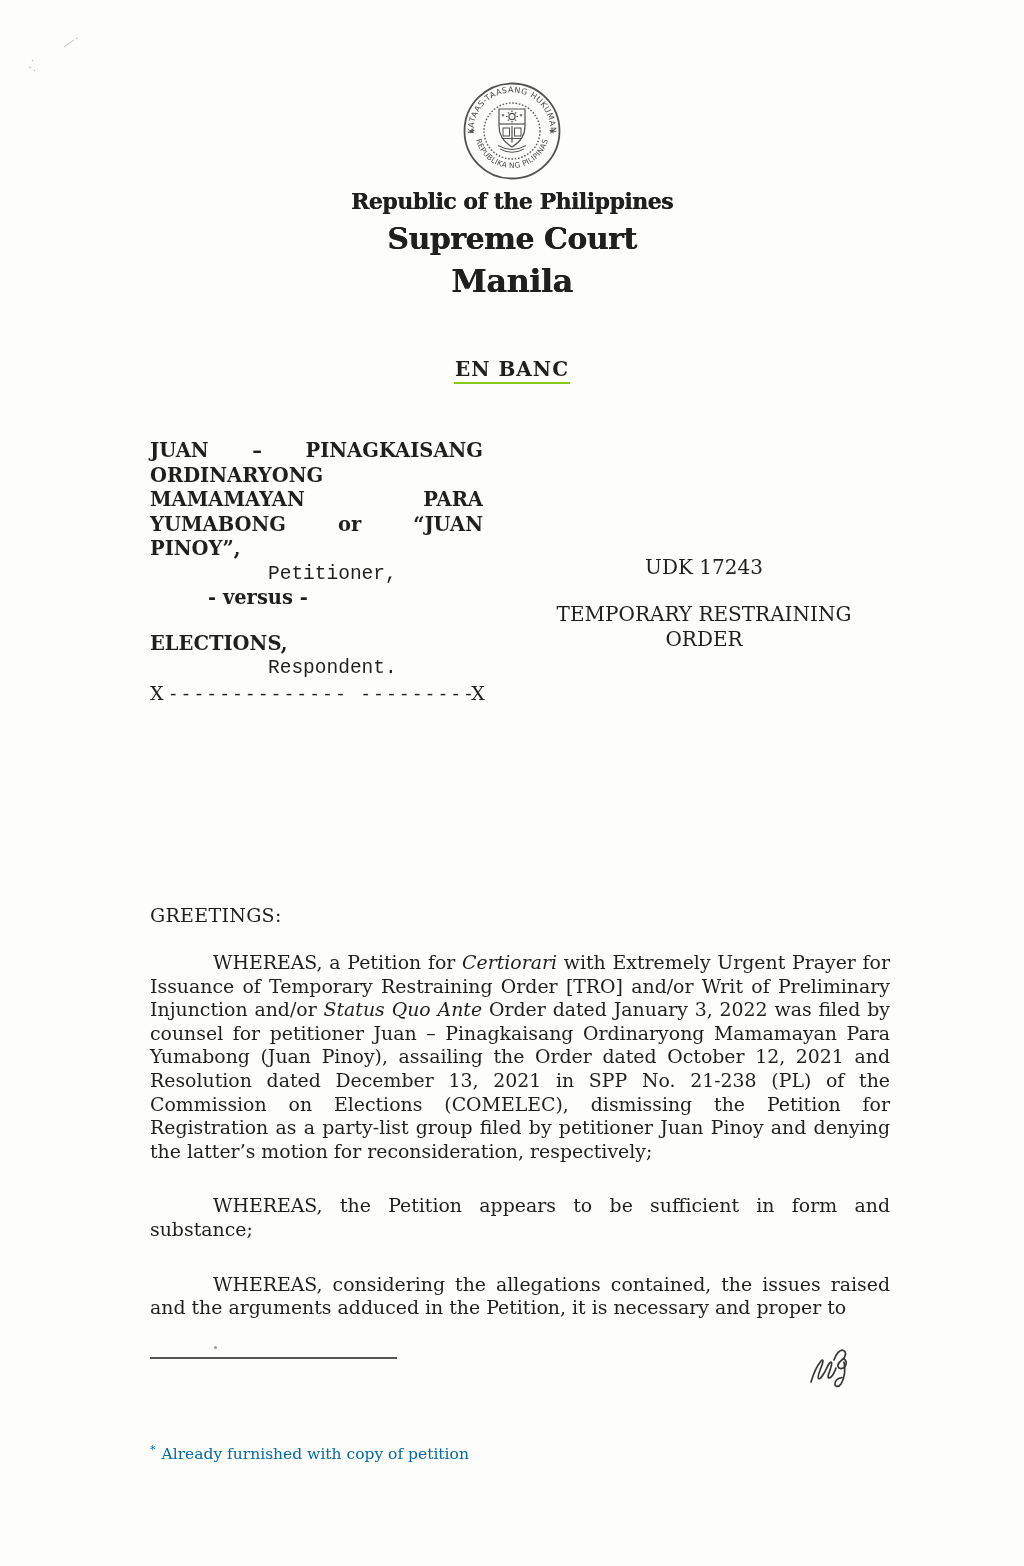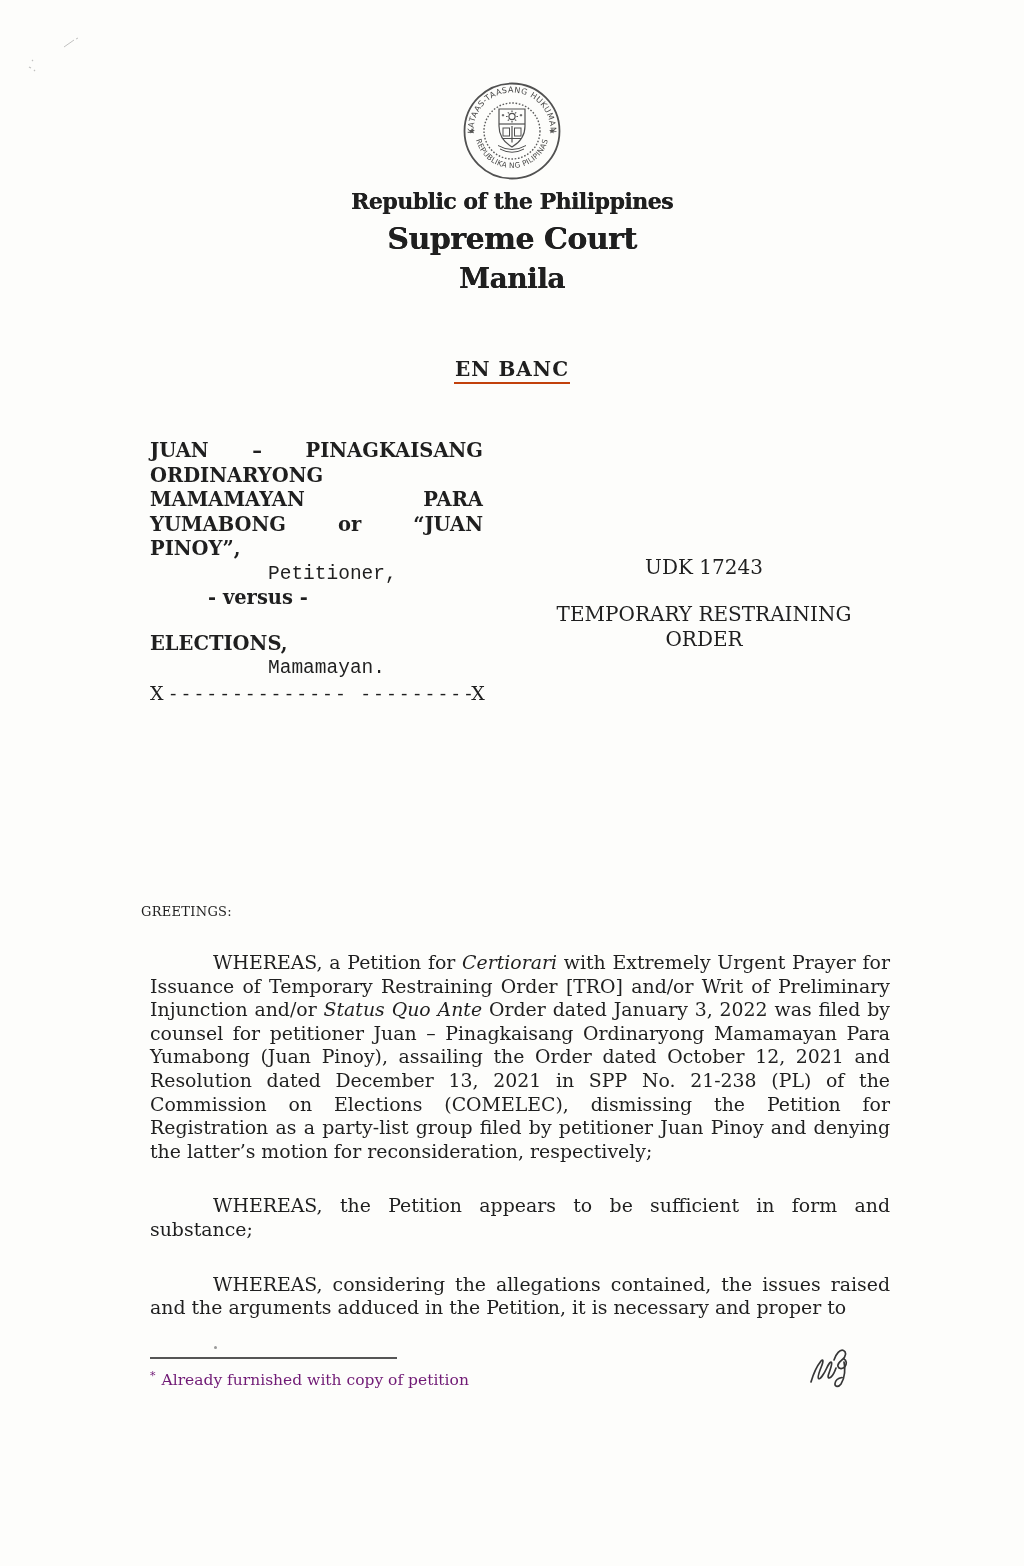--- a/index.html
+++ b/index.html
@@ -10,51 +10,51 @@
   }
   
   .scan-mark{position:absolute;opacity:.45;}
   
   .seal{position:absolute;top:80px;left:462px;width:100px;height:102px;opacity:.9;}
   .seal svg{width:100%;height:100%;}
   
   .masthead{position:absolute;top:188px;left:0;width:1024px;text-align:center;letter-spacing:-.5px;}
   .mast-republic{font-size:22px;font-weight:bold;text-shadow:.3px 0 0 currentColor;}
   .mast-court{font-size:30px;font-weight:bold;margin-top:7px;text-shadow:.3px 0 0 currentColor;}
-  .mast-city{font-size:28px;font-weight:bold;margin-top:6px;text-shadow:.3px 0 0 currentColor;}
+  .mast-city{font-size:32px;font-weight:bold;margin-top:6px;text-shadow:.3px 0 0 currentColor;}
   
   .en-banc{position:absolute;top:357px;left:0;width:1024px;text-align:center;
     font-size:20px;font-weight:bold;letter-spacing:1px;}
-  .en-banc span{border-bottom:2px solid #c2410c;padding:0 1px 1px 1px;}
+  .en-banc span{border-bottom:2px solid #84cc16;padding:0 1px 1px 1px;}
   
   .caption{position:absolute;top:439px;left:150px;width:740px;font-size:19.5px;line-height:24.5px;}
   .cap-left{width:333px;font-weight:bold;}
   .jline{display:flex;justify-content:space-between;}
   .role{font-weight:normal;padding-left:118px;font-family:Liberation Mono, monospace;}
   .versus{font-weight:bold;padding-left:58px;margin-bottom:21px;}
   .xline{font-weight:normal;white-space:pre;font-size:19px;letter-spacing:.2px;}
   .cap-right{position:absolute;left:404px;top:116px;width:300px;text-align:center;font-weight:normal;}
   .docket{font-size:20px;}
   .order-title{margin-top:22px;font-size:20px;line-height:25px;}
   
   .address{position:absolute;top:806px;left:150px;font-size:19px;line-height:26px;}
   .address .row1{display:flex;align-items:flex-start;}
   .to-label{width:55px;}
   .fnmark{width:20px;font-size:13px;position:relative;top:-2px;}
   .address .row2{margin-left:75px;}
-  .greetings{position:absolute;top:904px;left:141px;font-size:13px;letter-spacing:.3px;}
+  .greetings{position:absolute;top:904px;left:150px;font-size:19px;letter-spacing:.3px;}
   
   .body{position:absolute;top:951px;left:150px;width:740px;font-size:18.9px;line-height:23.6px;text-align:justify;}
   .body p{margin:0;text-indent:63px;}
   .body p + p{margin-top:31px;}
   .it{font-style:italic;}
   
   .fn-dot{position:absolute;top:1346px;left:214px;width:3px;height:3px;background:#999;border-radius:50%;}
   .fn-rule{position:absolute;top:1357px;left:150px;width:247px;height:2px;background:#555;}
-  .footnote{position:absolute;top:1369px;left:150px;font-size:15.5px;color:#701a75;}
+  .footnote{position:absolute;top:1443px;left:150px;font-size:15.5px;color:#0369a1;}
   .footnote .fnm{font-size:11px;vertical-align:6px;margin-right:6px;}
   
   .signature{position:absolute;top:1330px;left:804px;width:52px;height:64px;opacity:.92;}
 </style>
 </head>
 <body>
 
 <div class="page">
 
   <svg class="scan-mark" style="top:36px;left:62px;" width="22" height="14">
@@ -127,21 +127,21 @@
         <span>“JUAN</span>
       </div>
       <div class="jline">
         <span>PINOY”,</span>
       </div>
       <div class="role">Petitioner,</div>
       <div class="versus">- versus -</div>
       <div class="jline">
         <span>ELECTIONS,</span>
       </div>
-      <div class="role">Mamamayan.</div>
+      <div class="role">Respondent.</div>
       <div class="xline">X - - - - - - - - - - - - - -   - - - - - - - - -X</div>
     </div>
     <div class="cap-right">
       <div class="docket">UDK 17243</div>
       <div class="order-title">
         <div>TEMPORARY RESTRAINING</div>
         <div>ORDER</div>
       </div>
     </div>
   </div>

